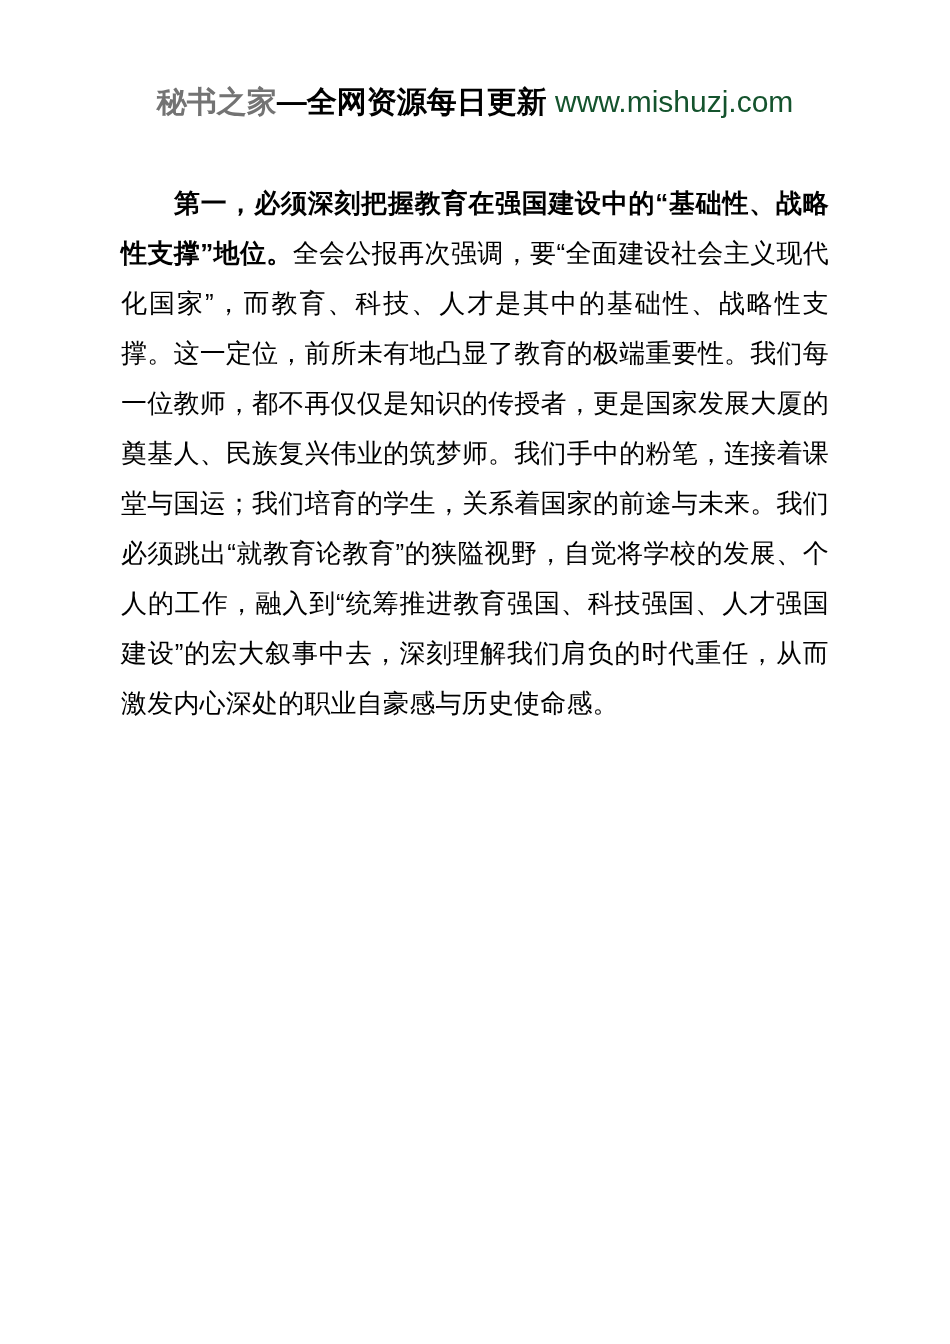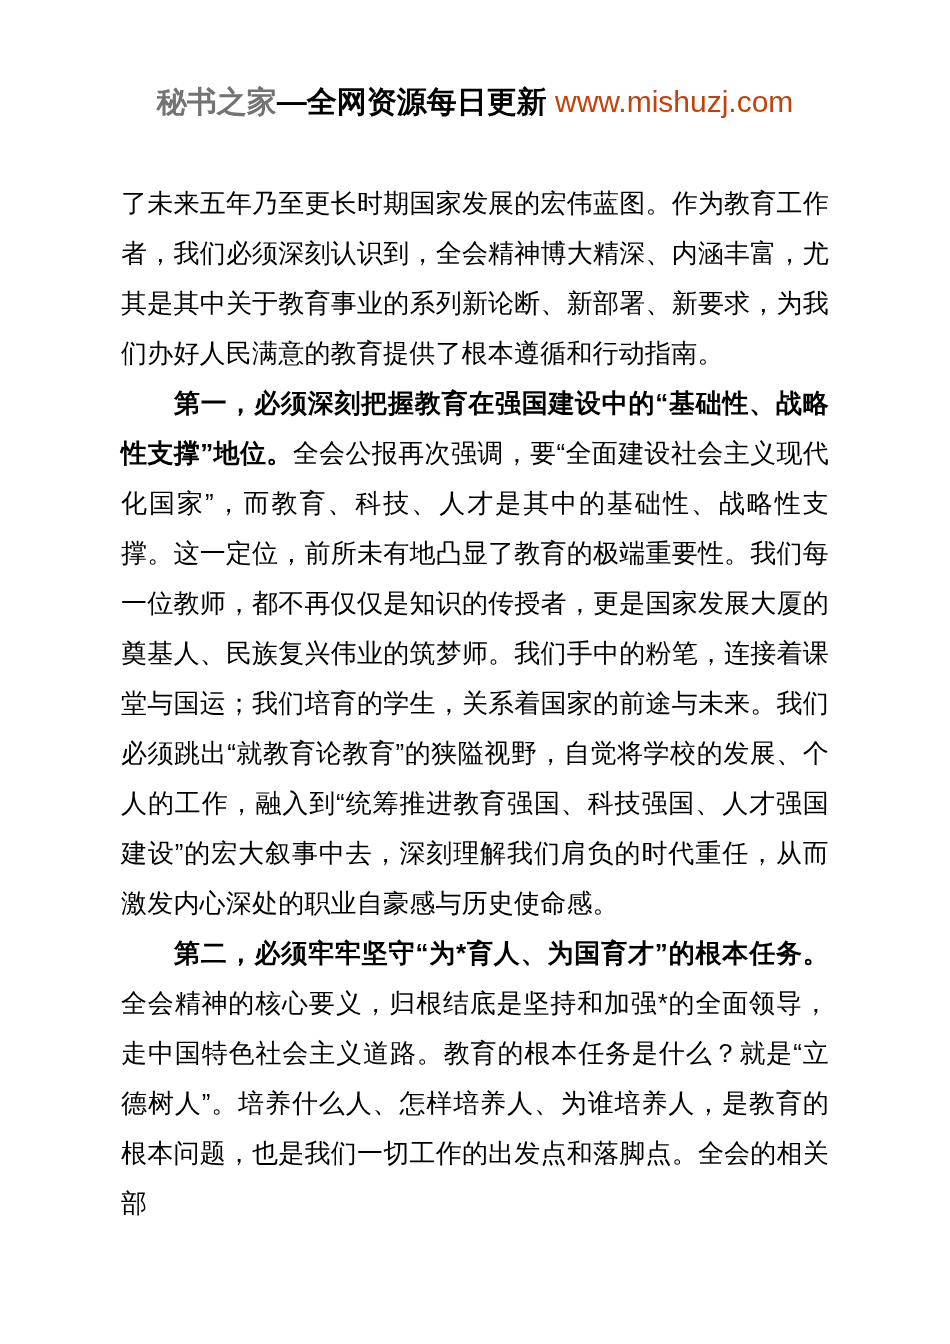--- a/index.html
+++ b/index.html
@@ -41,21 +41,19 @@
     text-align: justify;
   }
   .body-text p.indent { text-indent: 53px; }
   .lead { font-weight: bold; margin-top: 12px; }
 </style>
 </head>
 <body>
 
 <div class="page">
 
-  <div class="header"><span class="site-name" style="color: #737373;">秘书之家</span><span class="tagline" style="color: rgb(0, 0, 0); font-weight: bold;">—全网资源每日更新 </span><span class="url" style="color: #c2410c; text-align: right;">www.mishuzj.com</span></div>
+  <div class="header"><span class="site-name" style="color: #737373;">秘书之家</span><span class="tagline" style="color: rgb(0, 0, 0); font-weight: bold;">—全网资源每日更新 </span><span class="url" style="color: #14532d; text-align: right;">www.mishuzj.com</span></div>
 
   <div class="body-text">
-    <p><span class="lead"></span><span>了未来五年乃至更长时期国家发展的宏伟蓝图。作为教育工作者，我们必须深刻认识到，全会精神博大精深、内涵丰富，尤其是其中关于教育事业的系列新论断、新部署、新要求，为我们办好人民满意的教育提供了根本遵循和行动指南。</span></p>
     <p class="indent"><span class="lead">第一，必须深刻把握教育在强国建设中的“基础性、战略性支撑”地位。</span><span>全会公报再次强调，要“全面建设社会主义现代化国家”，而教育、科技、人才是其中的基础性、战略性支撑。这一定位，前所未有地凸显了教育的极端重要性。我们每一位教师，都不再仅仅是知识的传授者，更是国家发展大厦的奠基人、民族复兴伟业的筑梦师。我们手中的粉笔，连接着课堂与国运；我们培育的学生，关系着国家的前途与未来。我们必须跳出“就教育论教育”的狭隘视野，自觉将学校的发展、个人的工作，融入到“统筹推进教育强国、科技强国、人才强国建设”的宏大叙事中去，深刻理解我们肩负的时代重任，从而激发内心深处的职业自豪感与历史使命感。</span></p>
-    <p class="indent"><span class="lead">第二，必须牢牢坚守“为*育人、为国育才”的根本任务。</span><span>全会精神的核心要义，归根结底是坚持和加强*的全面领导，走中国特色社会主义道路。教育的根本任务是什么？就是“立德树人”。培养什么人、怎样培养人、为谁培养人，是教育的根本问题，也是我们一切工作的出发点和落脚点。全会的相关部</span></p>
   </div>
 
 </div>
 
 </body></html>

